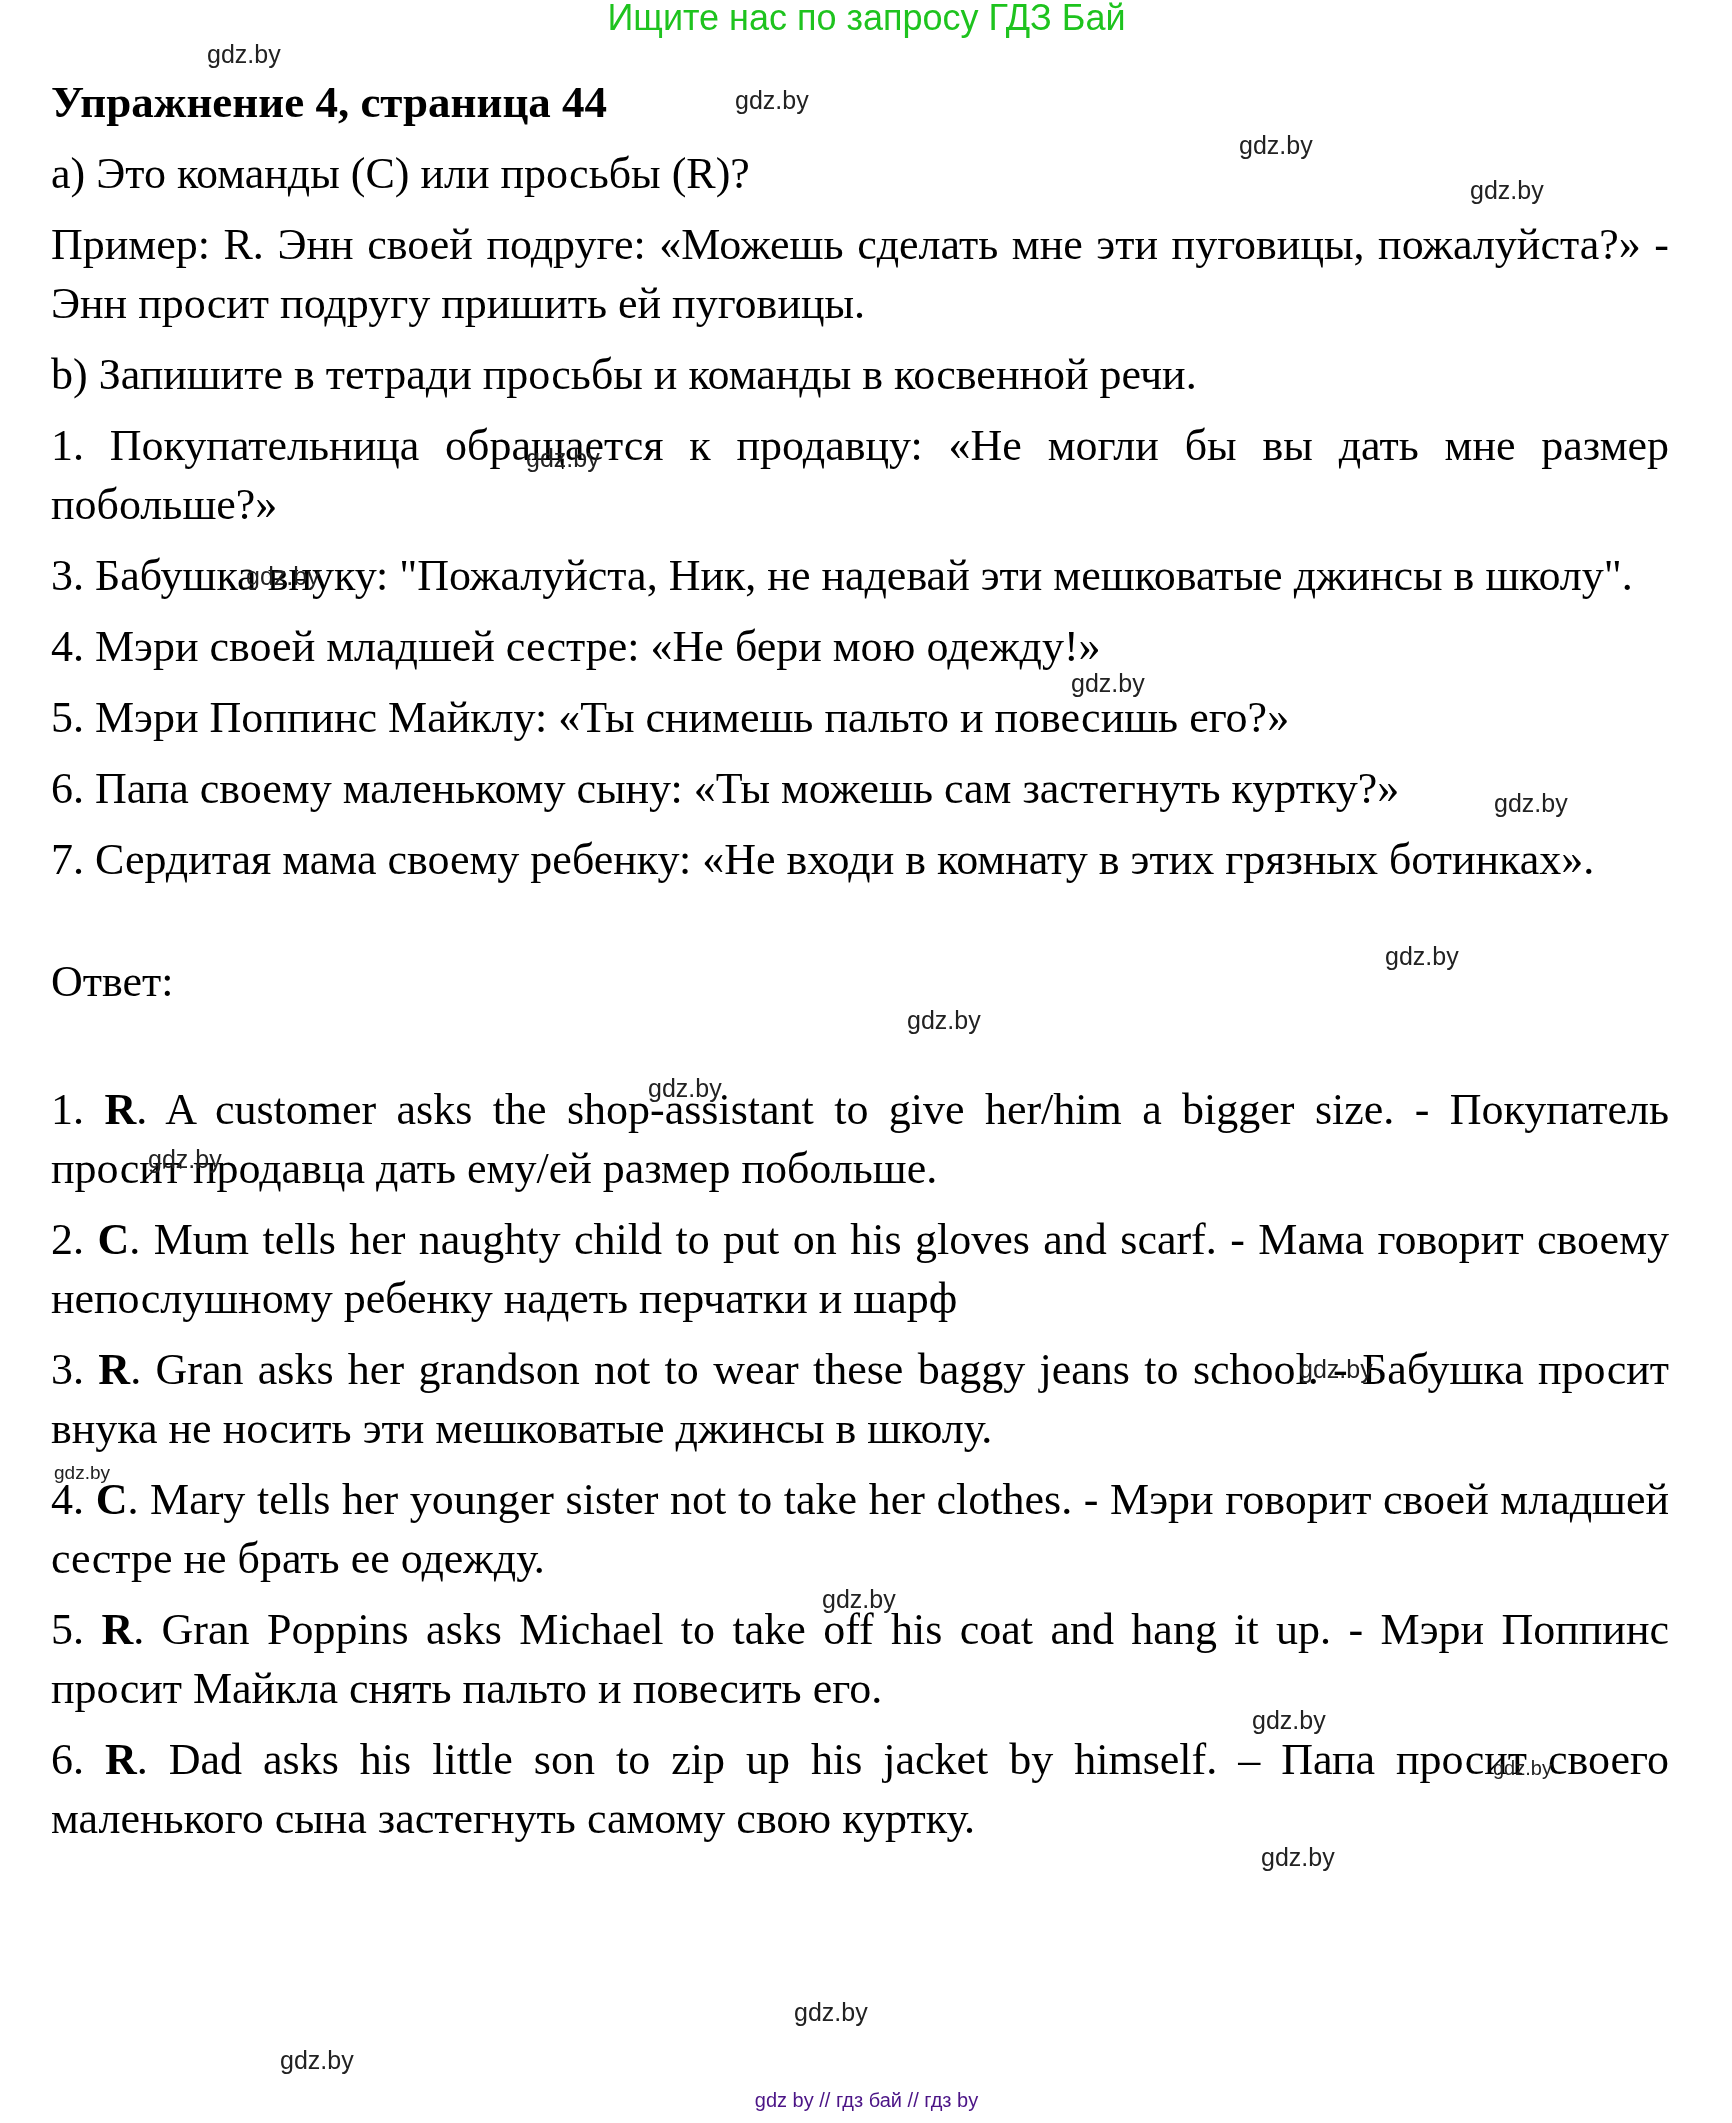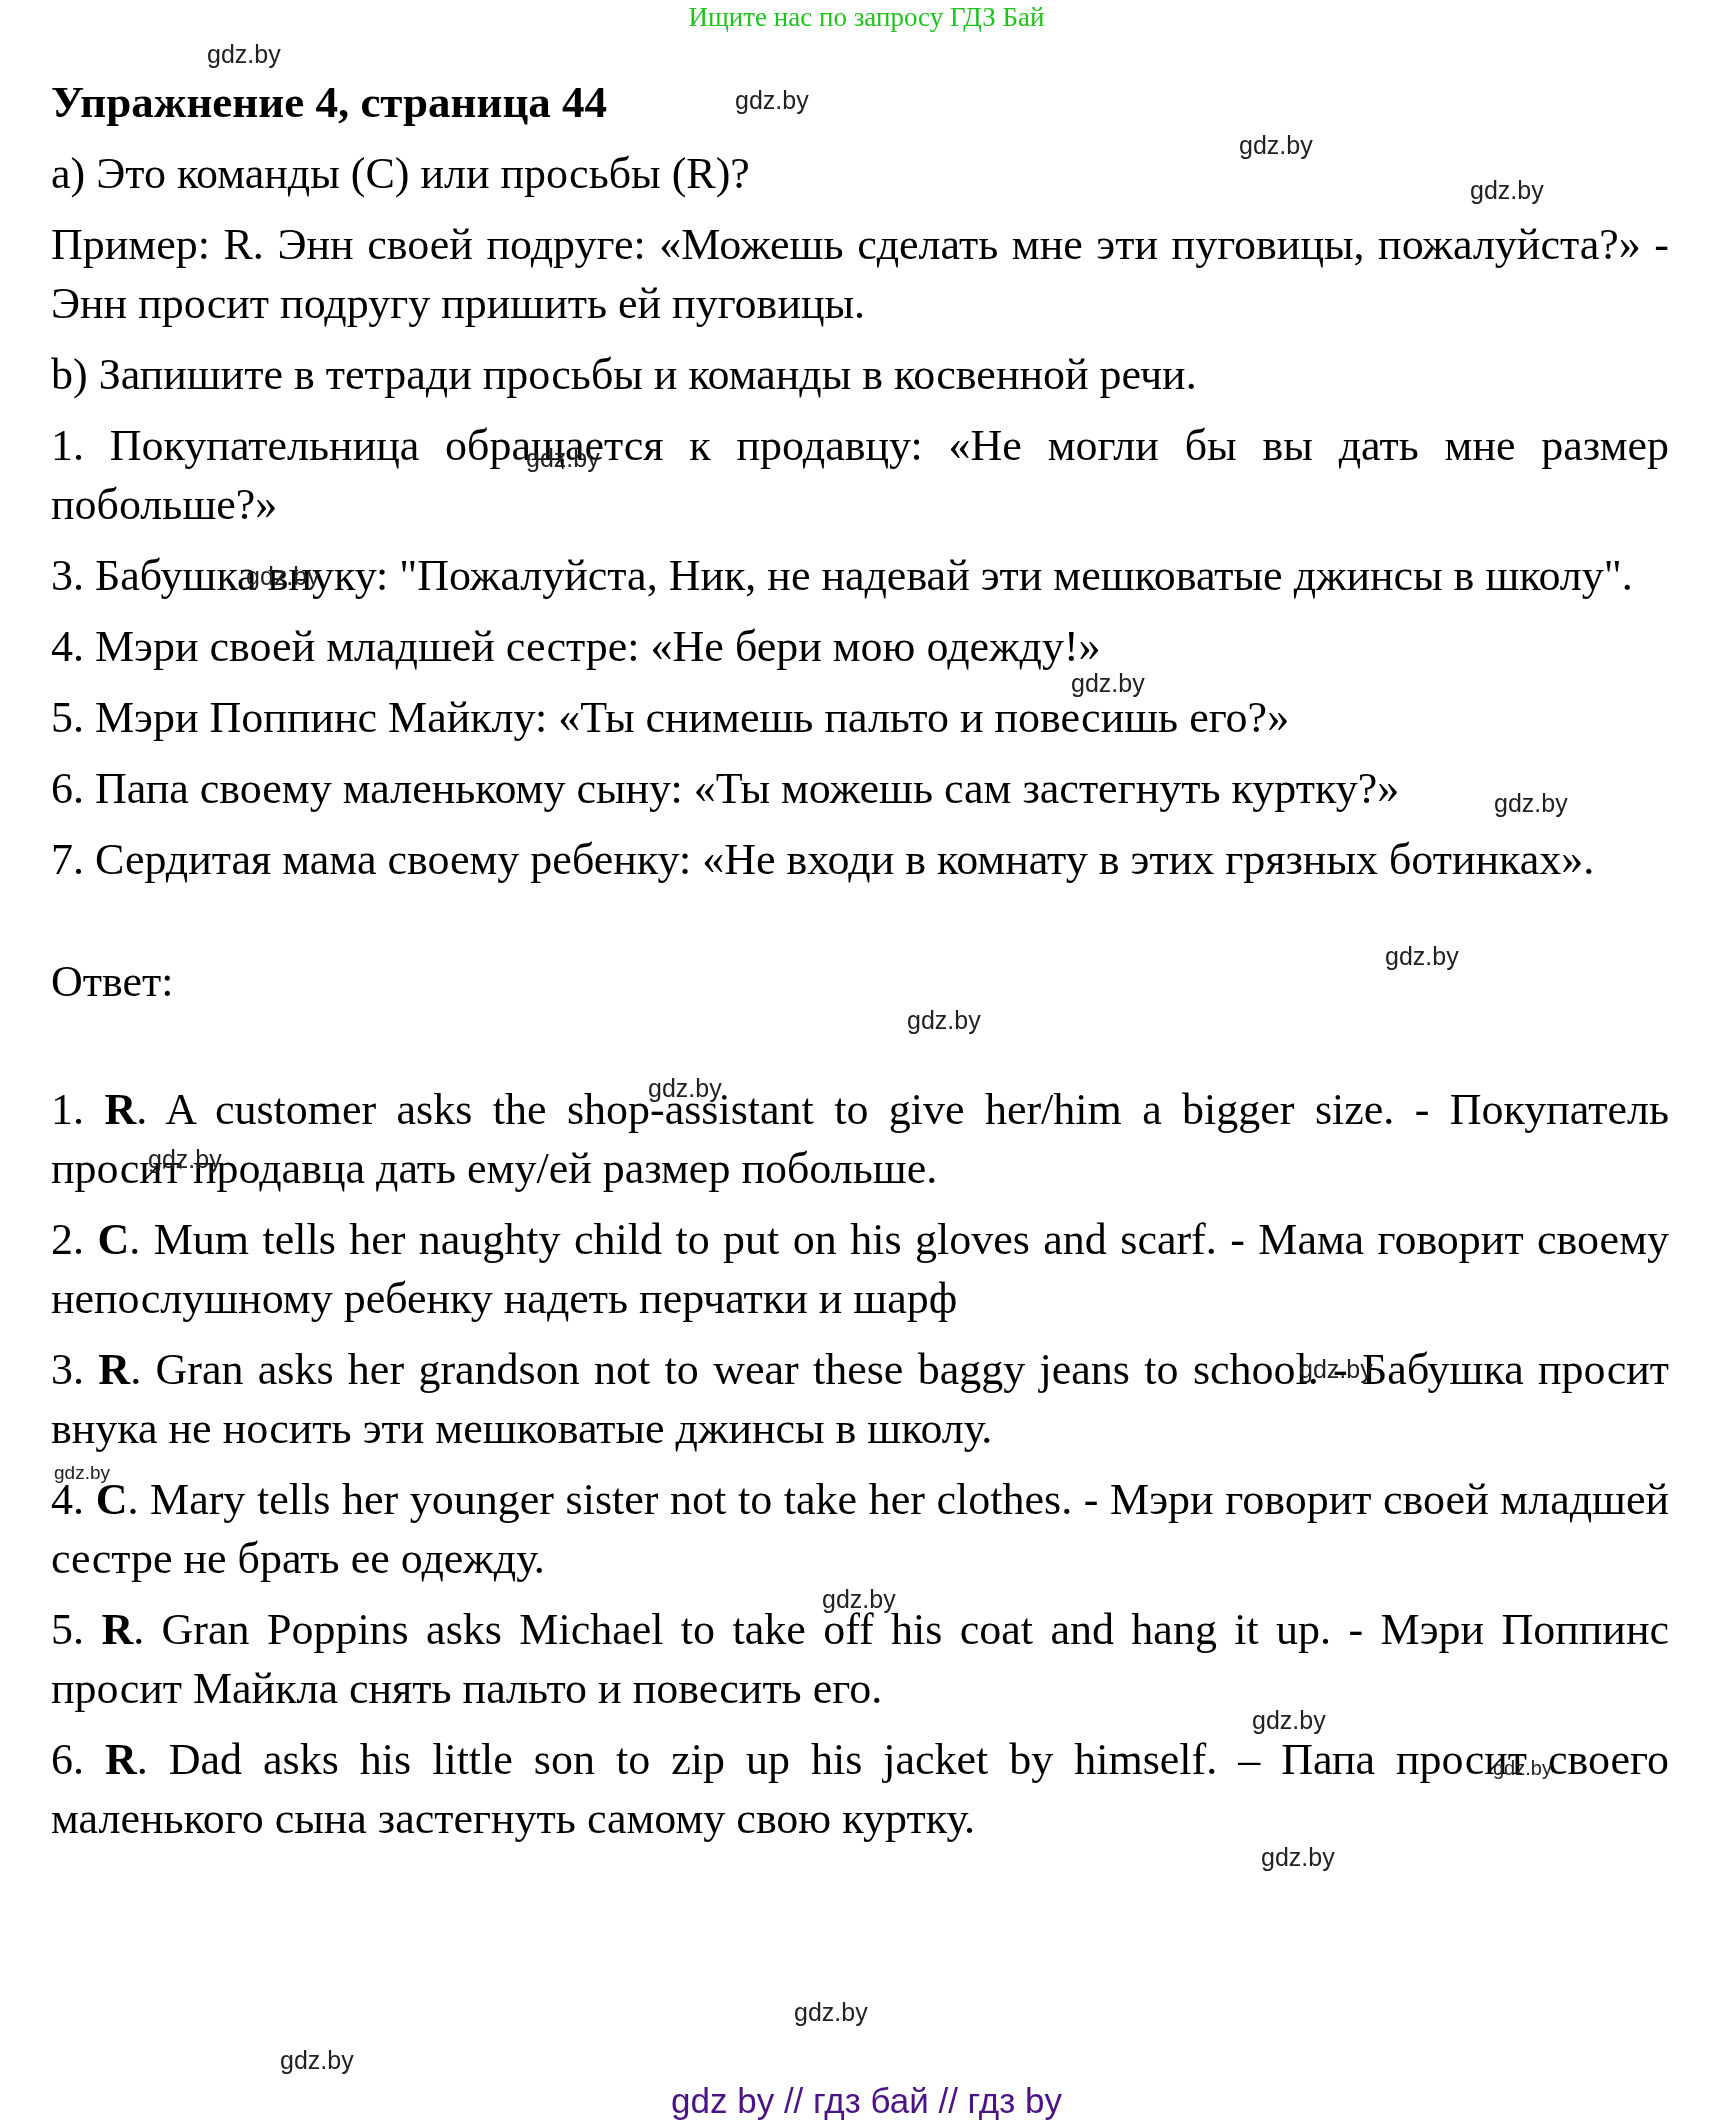--- a/index.html
+++ b/index.html
@@ -1,25 +1,25 @@
 <!DOCTYPE html>
 <html style="font-size:14px"><head>
 <meta charset="utf-8">
 <style>
   html, body { margin: 0; padding: 0; background: #ffffff; }
   body { width: 1733px; height: 2123px; position: relative; overflow: hidden; }
   .banner {
     position: absolute; left: 0; top: 0; width: 1733px; height: 35px;
-    text-align: center; font-family: Liberation Serif, serif;
-    font-size: 27px; line-height: 35px; color: #1ec31e;
+    text-align: center; font-family: Liberation Sans, sans-serif;
+    font-size: 36px; line-height: 35px; color: #1ec31e;
   }
   .footer {
     position: absolute; left: 0; top: 2082px; width: 1733px; height: 37px;
     text-align: center; font-family: "Liberation Sans", sans-serif;
-    font-size: 35px; line-height: 37px; color: #4b1486;
+    font-size: 20px; line-height: 37px; color: #4b1486;
   }
   .doc {
     position: absolute; left: 39px; top: 61px; width: 1642px;
     font-family: "Liberation Serif", serif; font-size: 44px; line-height: 59px; color: #000;
   }
   .title { font-weight: bold; font-size: 45px; }
   .just { text-align: justify; text-align-last: left; }
   .p { margin: 12px; }
   .gap1 { height: 39px; }
   .gap2 { height: 45px; }

